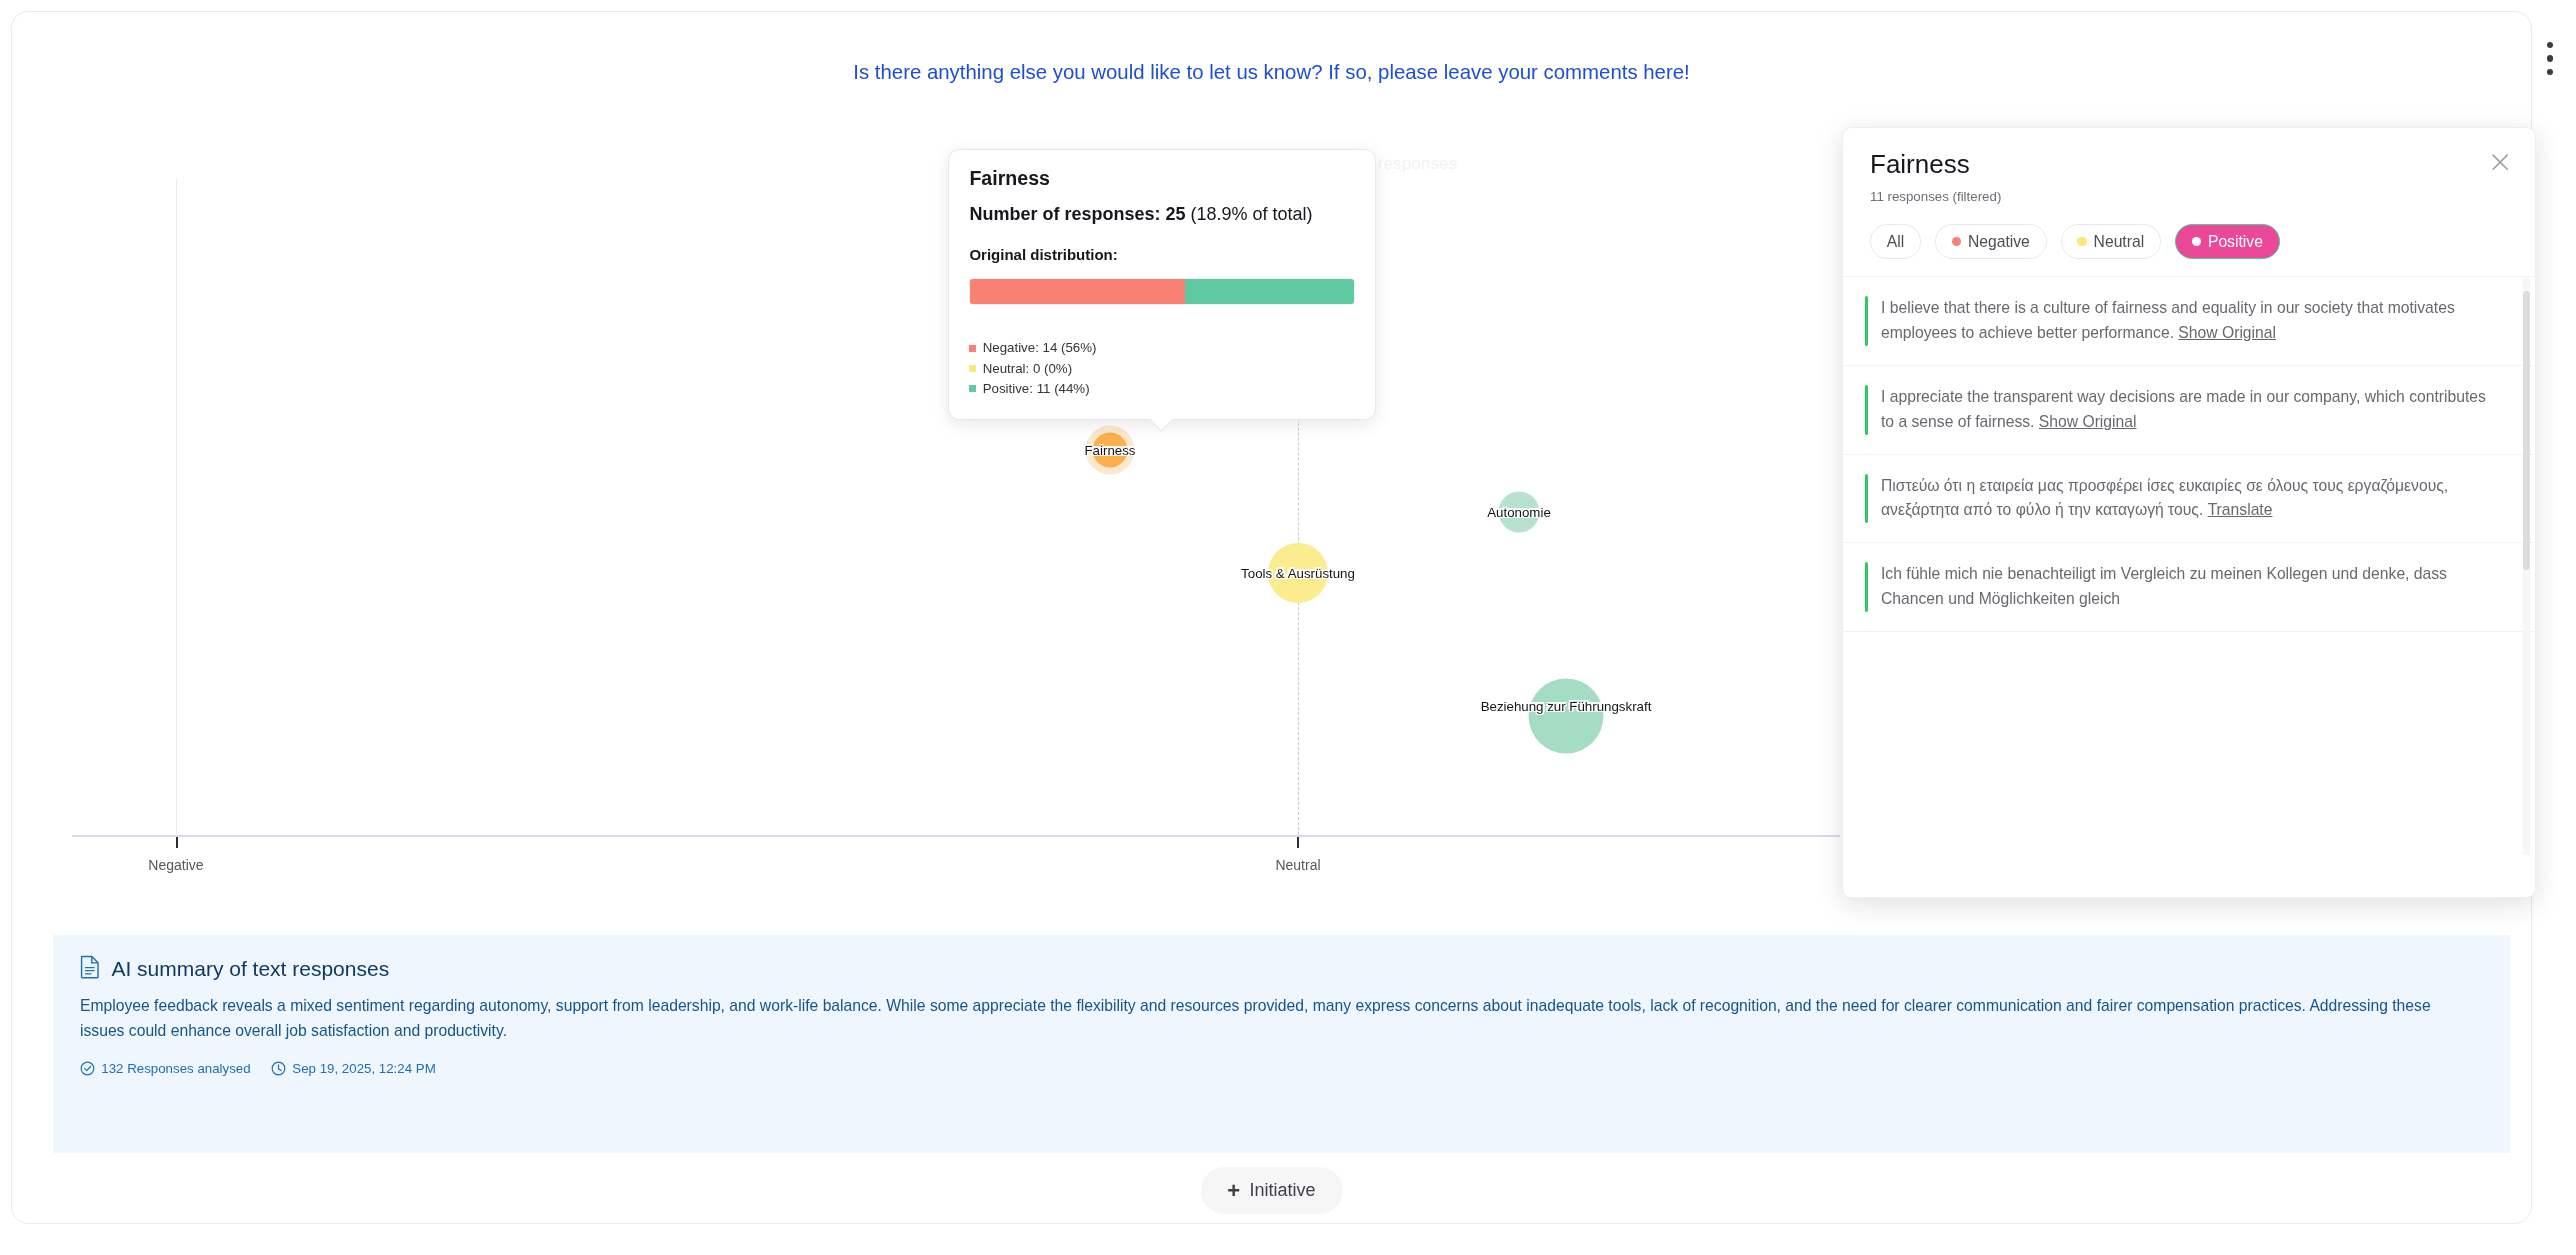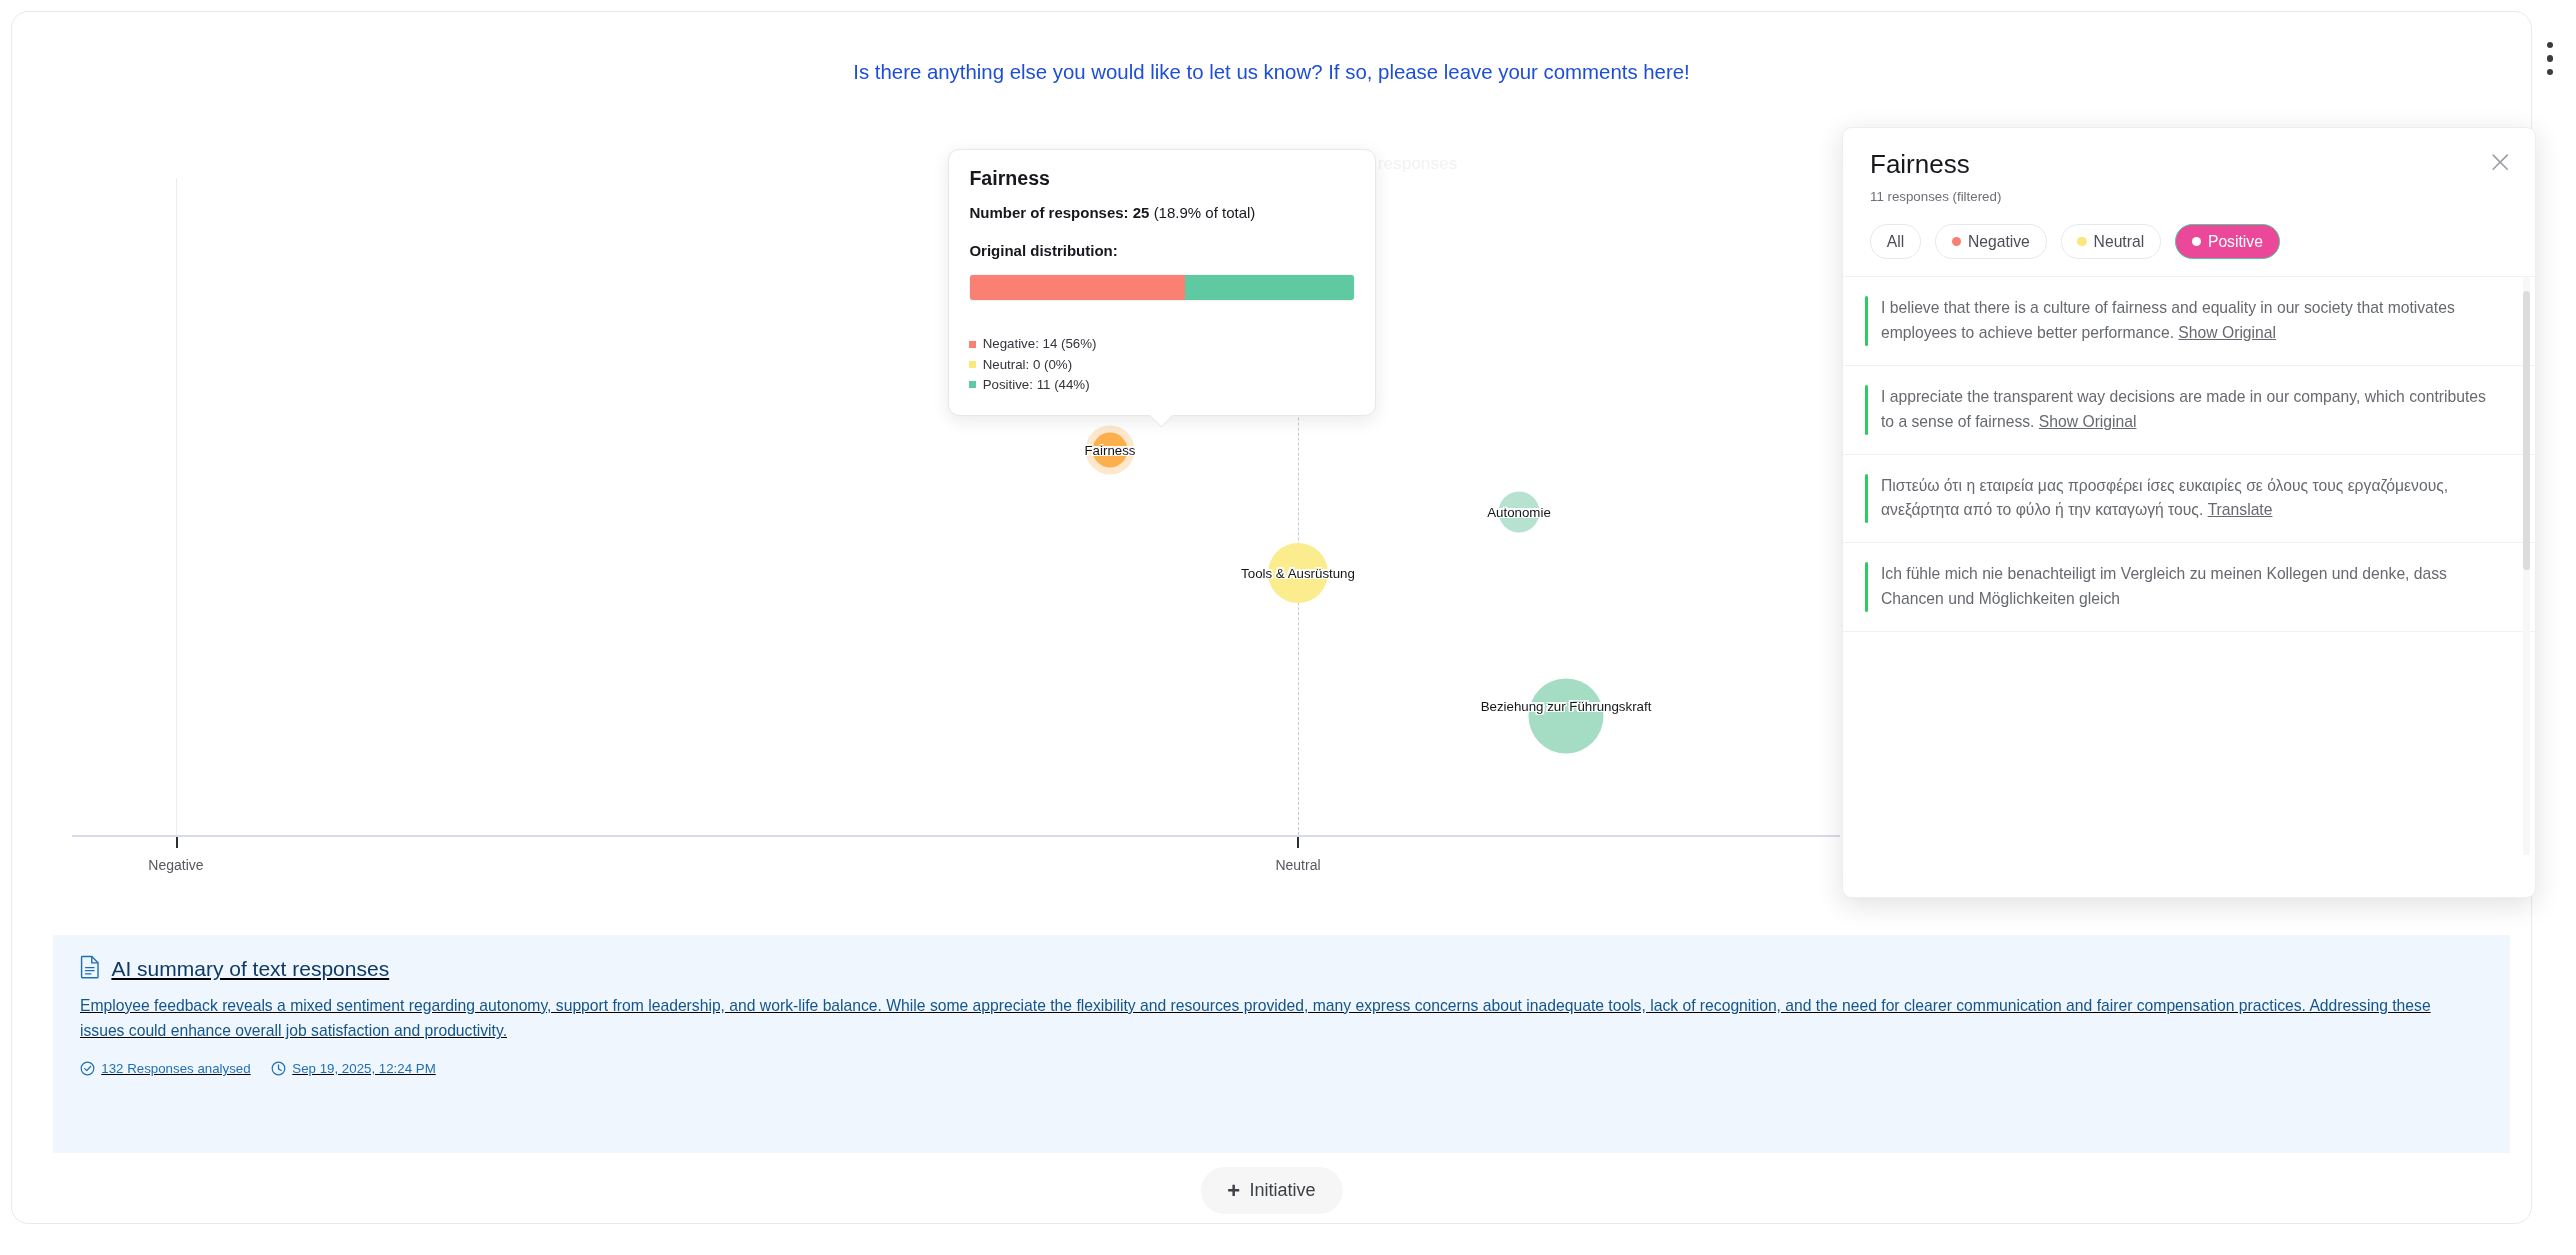--- a/index.html
+++ b/index.html
@@ -116,21 +116,21 @@
     position: absolute;
     left: 50%; bottom: -8.6px;
     margin-left: -8.6px;
     width: 15.7px; height: 15.7px;
     background: #fff;
     border-right: 0.8px solid #e6e7ea;
     border-bottom: 0.8px solid #e6e7ea;
     transform: rotate(45deg);
   }
   .tt-title { font-size: 19.6px; font-weight: 700; color: #16181d; margin-bottom: 14px; }
-  .tt-count { font-size: 15px; color: #16181d; margin-bottom: 20.4px; }
+  .tt-count { font-size: 18px; color: #16181d; margin-bottom: 20.4px; }
   .tt-count b { font-weight: 700; }
   .tt-count span { font-weight: 400; }
   .tt-sd { font-size: 15px; font-weight: 700; color: #16181d; margin-bottom: 15.7px; }
   .tt-bar {
     height: 27px; width: 100%;
     border-radius: 3.9px; overflow: hidden;
     display: flex; background: #eee;
     border: 1.6px solid #f2f2f3;
     margin-bottom: 17.3px;
   }
@@ -208,21 +208,20 @@
   }
 
   
   .ai {
     position: absolute;
     left: 41px; top: 923px;
     width: 2457px; height: 218px;
     background: #eff6fd;
     border-radius: 0;
     padding: 20.4px 27px;
-    text-decoration: underline;
   }
   .ai-head { display: flex; align-items: center; gap: 11px; }
   .ai-head h3 { font-size: 21px; font-weight: 400; color: #0e3a63; }
   .ai-body {
     margin-top: 11px;
     font-size: 15.7px; line-height: 1.62; color: #14558c;
     max-width: 2355px;
   }
   .ai-meta {
     margin-top: 17.3px;

